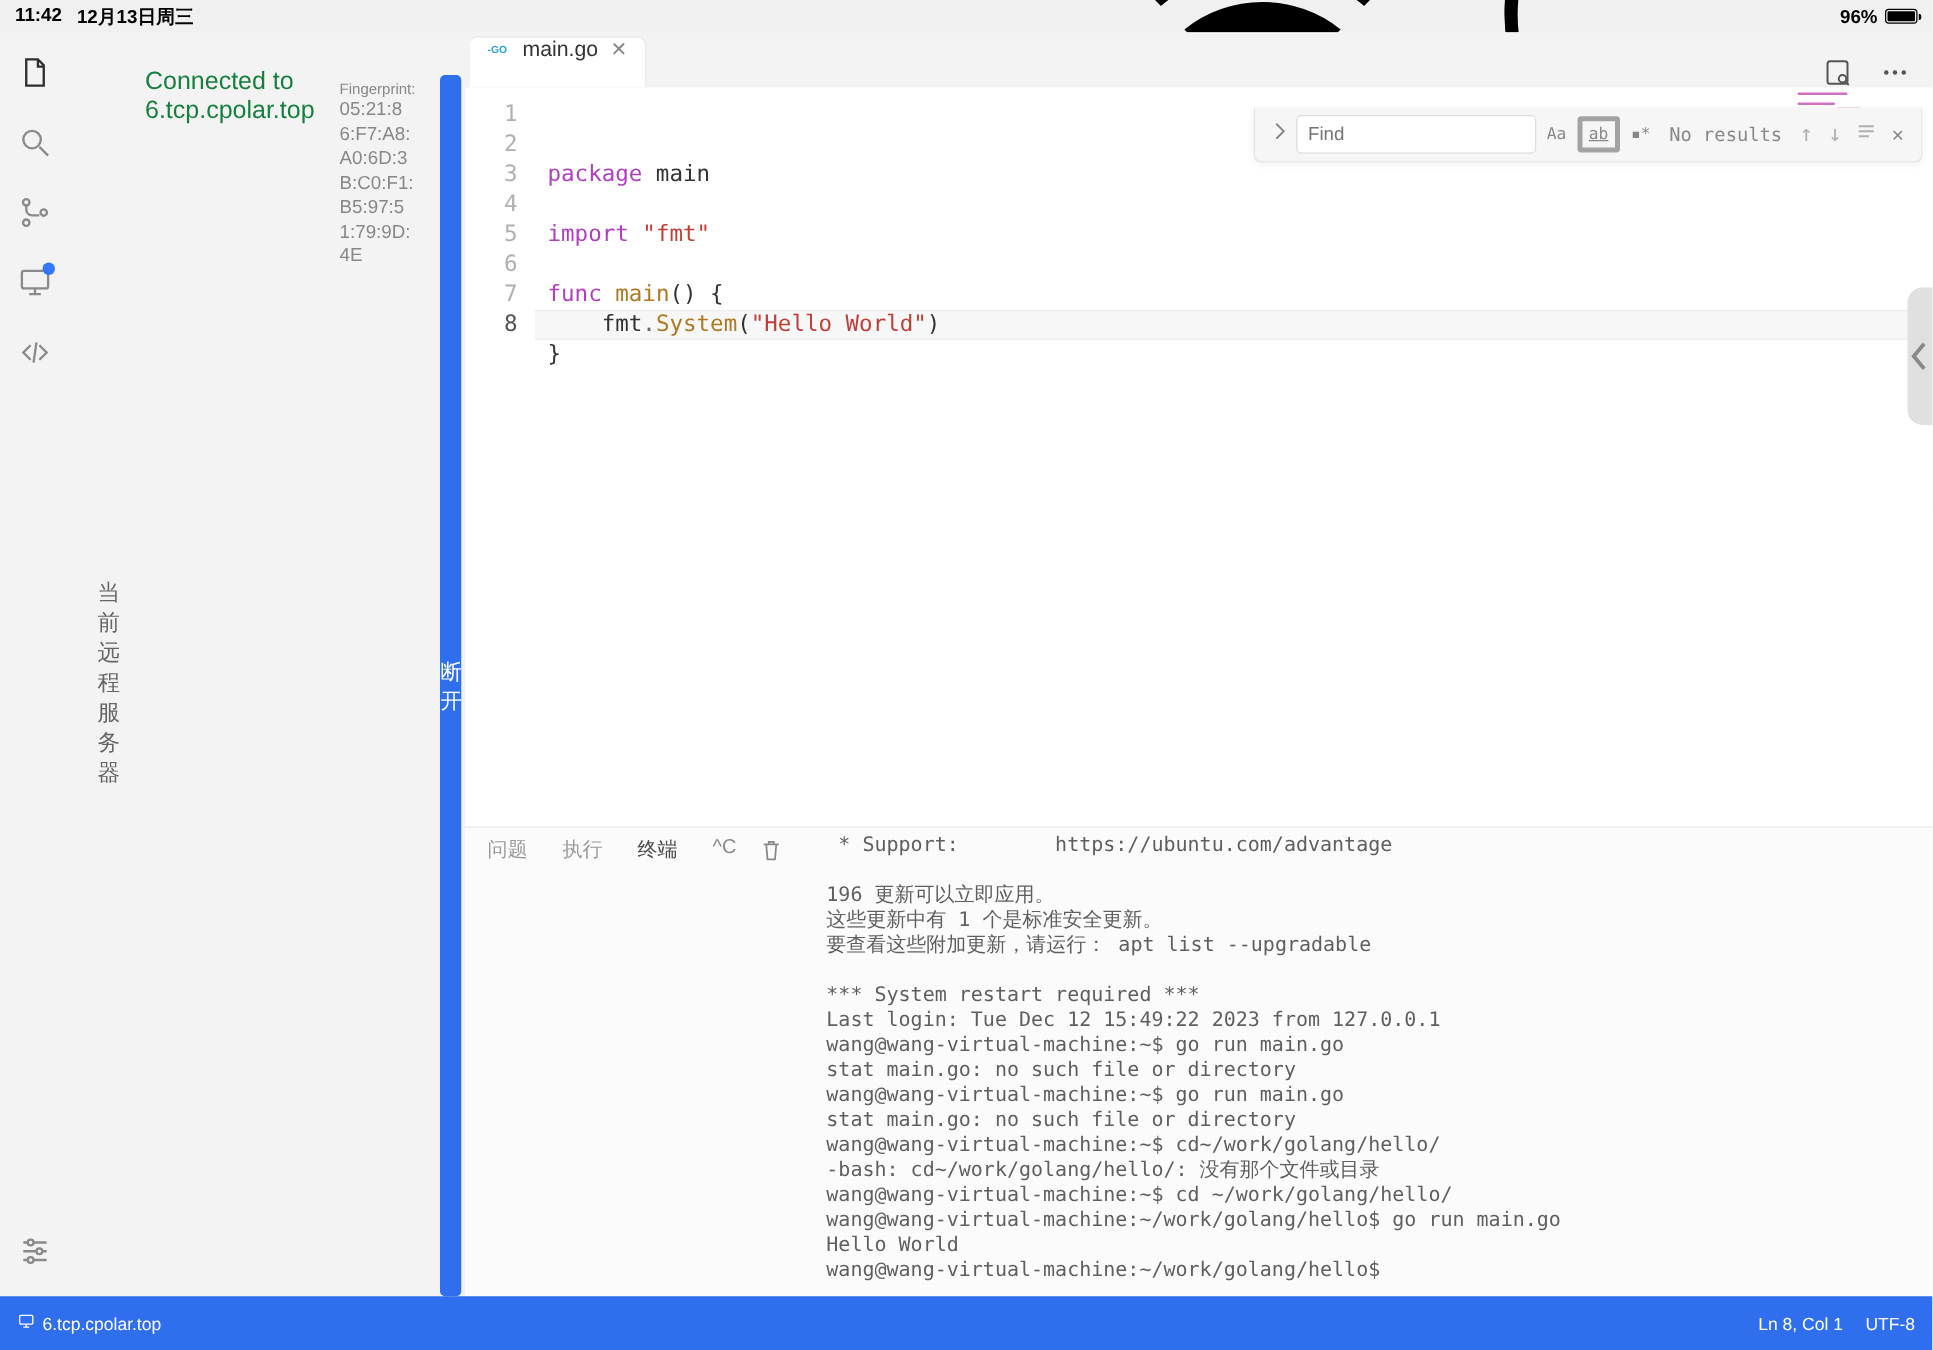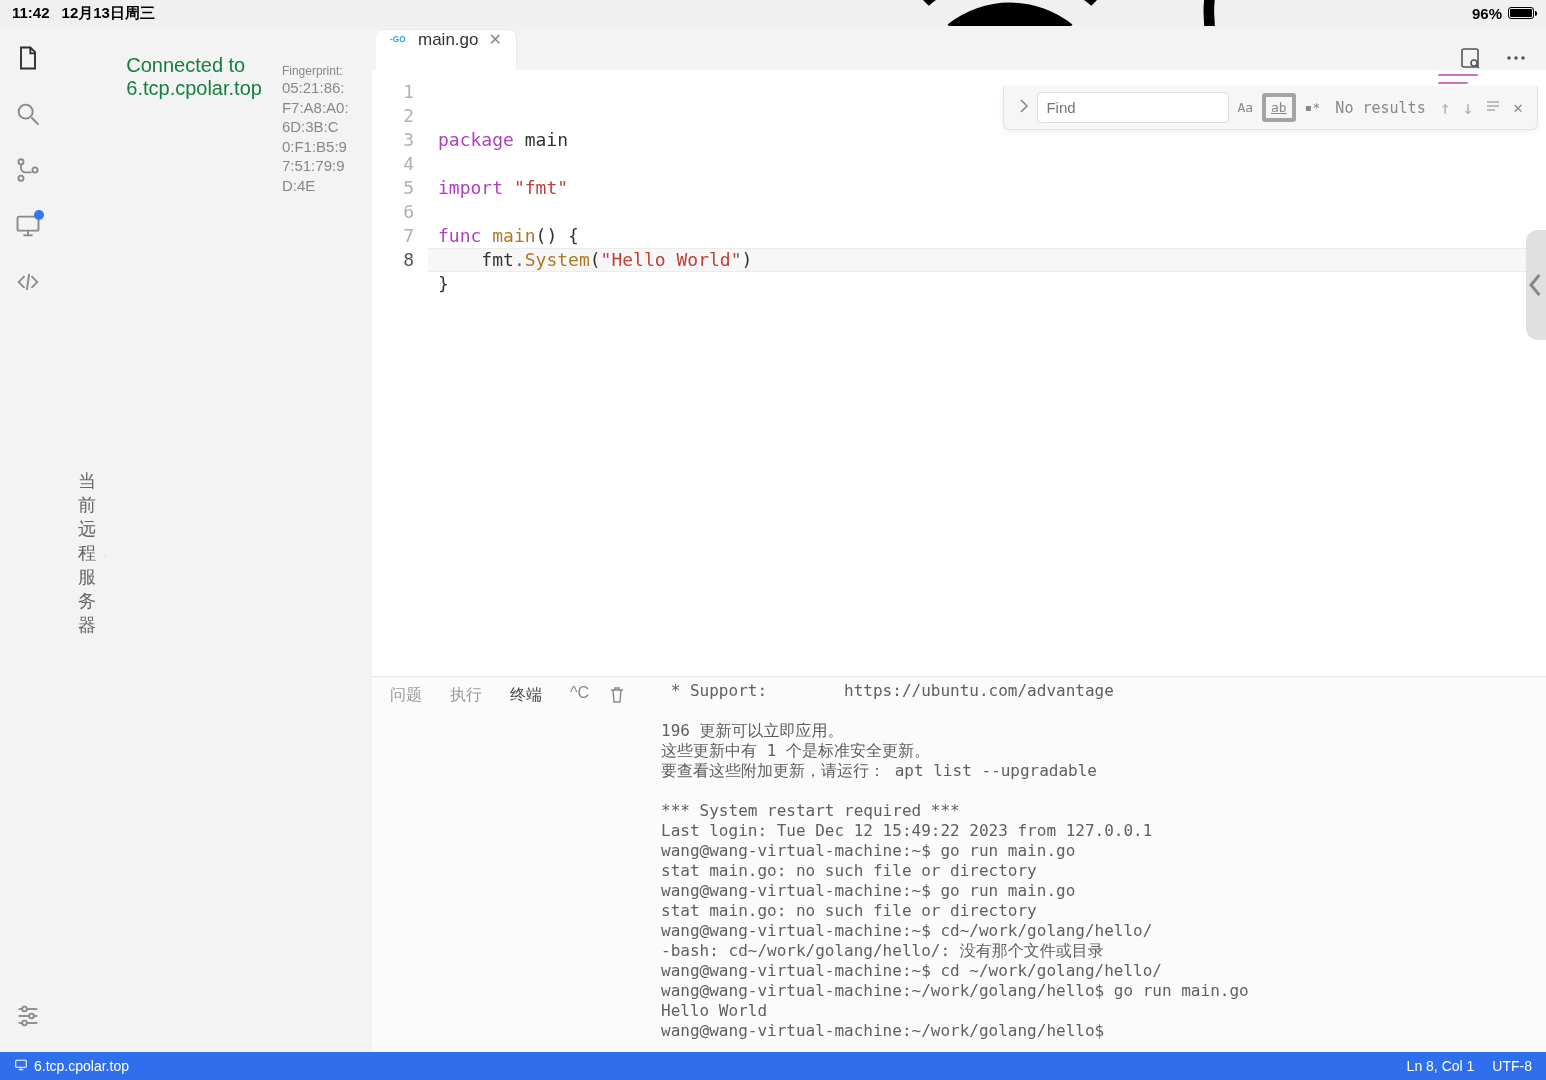--- a/index.html
+++ b/index.html
@@ -166,21 +166,21 @@
   .paneltabs .right { margin-left:auto; display:flex; gap:20px; color:#888;}
   .terminal {
     flex:1; overflow:hidden;
     font-family:"Menlo","Consolas",monospace; font-size:16px;
     color:#5f5f5f; line-height:20px; padding:4px 18px 10px 18px;
     white-space:pre;
   }
 
   
   .footer {
-    height:28px; background:#2f6fed; color:#fff;
+    height:43px; background:#2f6fed; color:#fff;
     display:flex; align-items:center; padding:0 14px;
     font-size:14px; gap:18px;
   }
   .footer .grow { flex:1; }
   .footer .item { display:flex; align-items:center; gap:6px; }
 
   
   svg { width:100%; height:100%; }
 </style>
 </head>
@@ -264,20 +264,21 @@
         <svg width="18" height="18" viewBox="0 0 24 24">
             <path d="M6 9l6 6 6-6" fill="none" stroke="currentColor" stroke-width="2"></path>
           </svg>
       </span>
     </div>
     <div class="connected">Connected to 6.tcp.cpolar.top</div>
     <div>
       <div class="fp-label">Fingerprint:</div>
       <div class="fp-val">05:21:86:F7:A8:A0:6D:3B:C0:F1:B5:97:51:79:9D:4E</div>
     </div>
+    <button class="disconnect">断开</button>
   </div>
 
   <div class="editorcol">
 
     <div class="tabbar">
       <div class="tab">
         <span style="color:#2aa6d6;width:18px;height:12px;">
           <svg viewBox="0 0 24 14">
               <text x="0" y="11" font-size="11" font-weight="700" fill="#2aa6d6">-GO</text>
             </svg>

